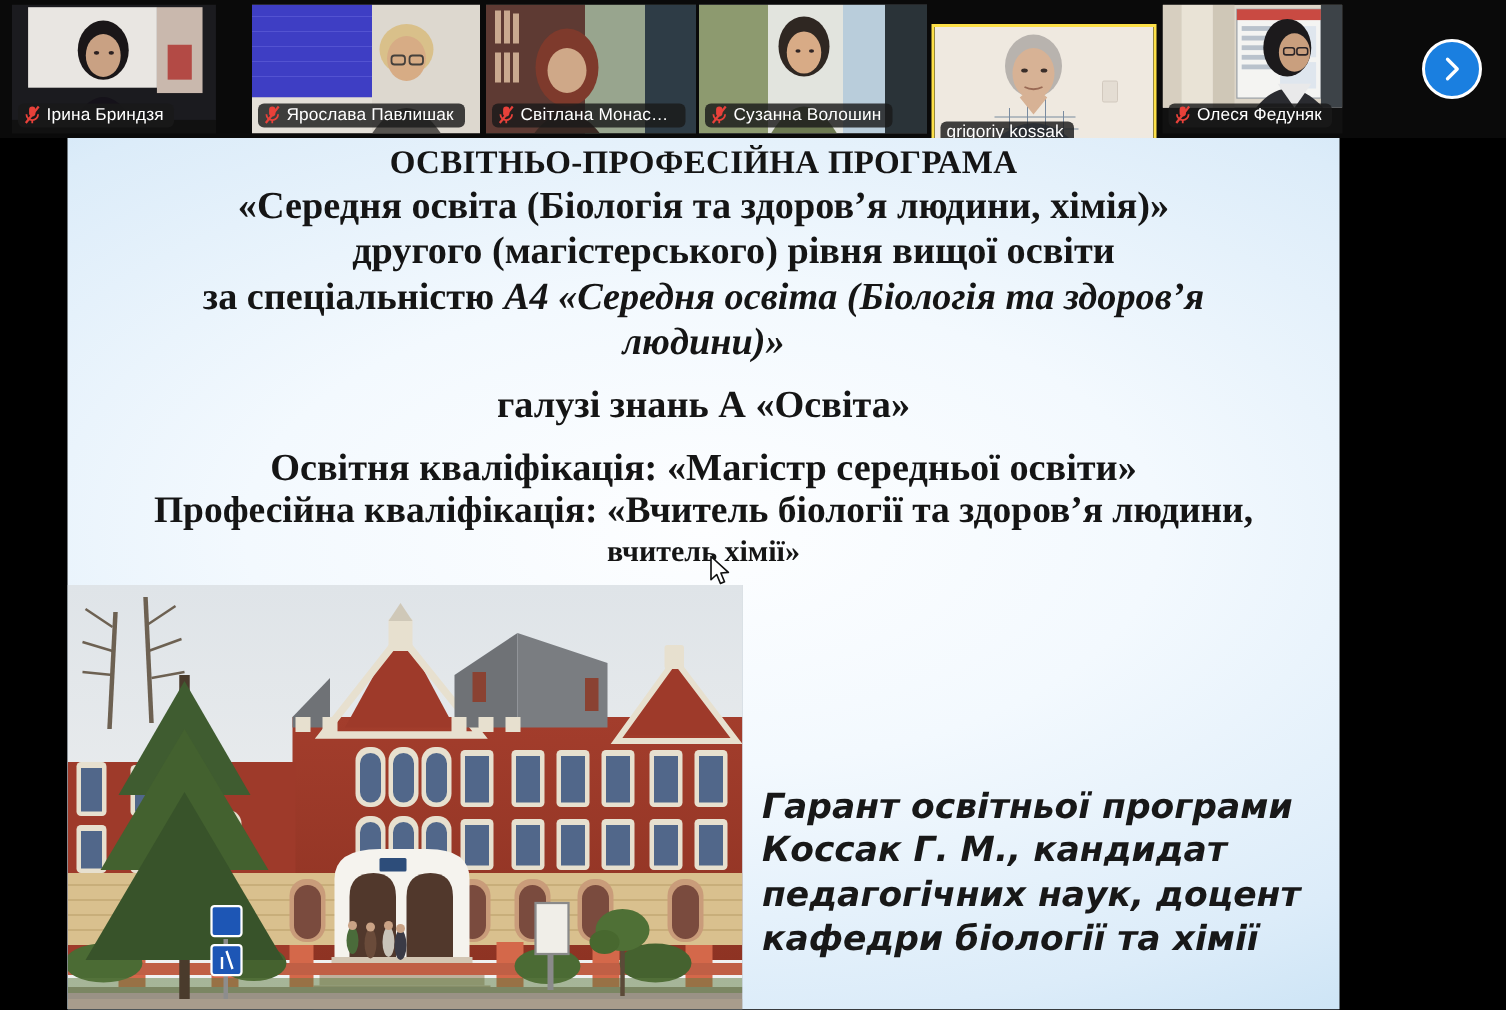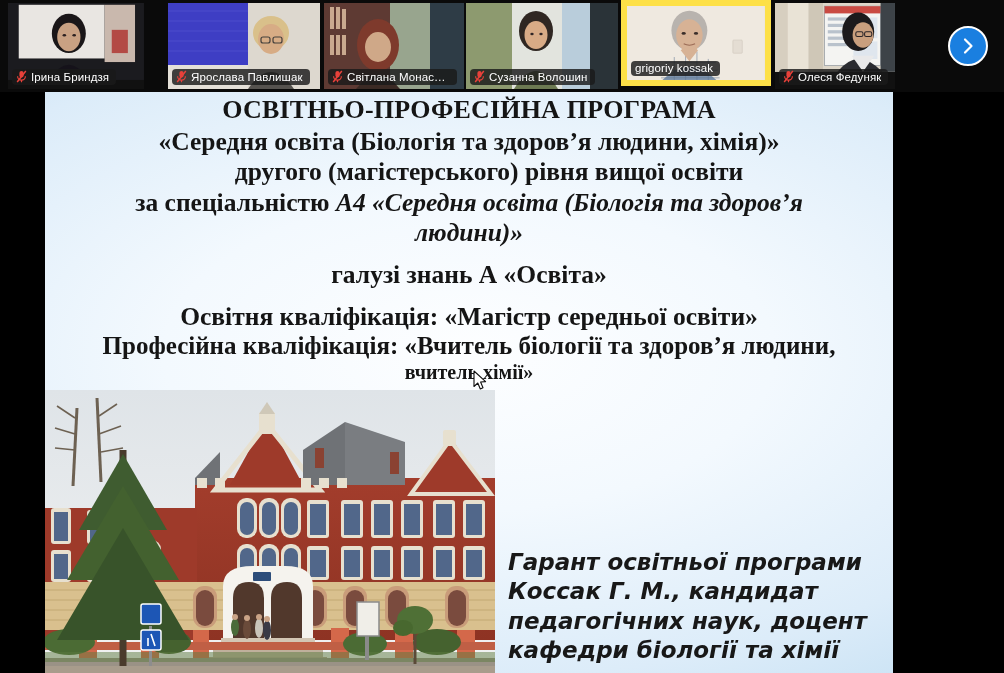--- a/index.html
+++ b/index.html
@@ -11,21 +11,21 @@
   }
   #app { position:relative; width:1004px; height:673px; background:#030303; }
 
   
   #filmstrip {
     position:absolute; left:0; top:0; width:1004px; height:92px;
     background:#0a0a0a;
   }
   .tile { position:absolute; top:3px; height:86px; overflow:hidden; background:#111; }
   .tile .vid { position:absolute; inset:0; }
-  .tile.active { border:6px solid #fde047; top:0; }
+  .tile.active { border:2px solid #fde047; top:16px; }
   .tile.active .vid { inset:0; }
 
   .namebar {
     position:absolute; left:4px; bottom:4px;
     max-width:92%;
     background:rgba(26,26,26,0.82);
     border-radius:4px;
     padding:1px 7px 2px 4px;
     display:flex; align-items:center; gap:4px;
     white-space:nowrap; overflow:hidden;
@@ -56,41 +56,41 @@
     overflow:hidden;
   }
 
   .slide-title {
     position:absolute; left:0; right:0; top:4px;
     text-align:center;
     font-family:"Liberation Serif", serif;
     color:#151515;
   }
   .ln { display:block; line-height:1.06; }
-  .ln.l1 { font-size:26px; font-weight:bold; letter-spacing:.2px; }
+  .ln.l1 { font-size:22px; font-weight:bold; letter-spacing:.2px; }
   .ln.l2 { font-size:25.5px; font-weight:bold; margin-top:4px; }
   .ln.l3 { font-size:25.5px; font-weight:bold; margin-top:3px;padding-left:40px; }
   .ln.l4 { font-size:25.5px; font-weight:bold; margin-top:4px; padding:0 18px; }
   .ln.l4 .it { font-style:italic; }
   .ln.l5 { font-size:25.5px; font-weight:bold; margin-top:3px; }
   .ln.l5 .it { font-style:italic; }
   .ln.l6 { font-size:25.5px; font-weight:bold; margin-top:15px; }
   .ln.l7 { font-size:25px; font-weight:bold; margin-top:3px; padding:0 6px; }
   .ln.l8 { font-size:20px; font-weight:bold; margin-top:3px; }
 
   
   #photo {
     position:absolute; left:0px; top:298px; width:450px; height:283px;
     overflow:hidden; background:#b9c4cc;
   }
   #photo svg { display:block; width:100%; height:100%; }
 
   
   #guarantor {
-    position:absolute; left:463px; top:456px; width:372px;
+    position:absolute; left:463px; top:432px; width:372px;
     font-family:"DejaVu Sans", sans-serif;
     font-style:italic; font-weight:600;
     font-size:23px; line-height:1.28; color:#181818;
   }
   #guarantor div { white-space:nowrap; }
 
   
   #cursor { position:absolute; left:473px; top:278px; width:16px; height:22px; pointer-events:none; }
   #cursor svg { display:block; }
 </style>

